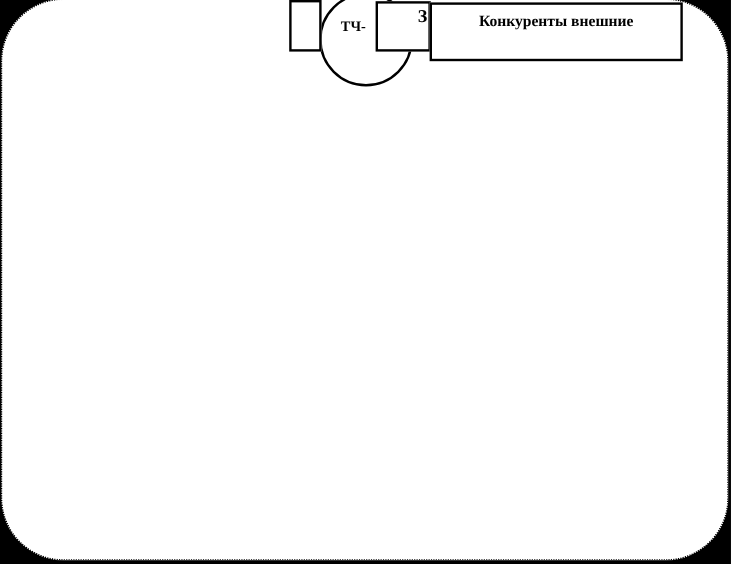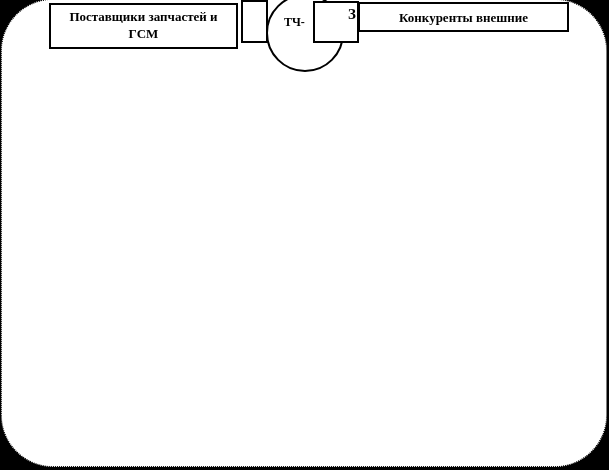--- a/index.html
+++ b/index.html
@@ -64,21 +64,21 @@
   }
   .z-box .lbl{
     position:absolute;
     right:1px; top:3px;
     font-weight:bold;
     font-size:15px;
     line-height:16px;
   }
   .competitors-box{
     left:358px; top:2px;
-    width:211px; height:30px;
+    width:211px; height:49px;
     display:flex; align-items:flex-start; justify-content:center;
   }
   .competitors-box .lbl{
     margin-top:6px;
     text-align:center;
     font-weight:bold;
     font-size:13px;
     line-height:16px;
   }
 </style>
@@ -92,21 +92,18 @@
   <div class="node center-circle">
     <span class="lbl">ТЧ-</span>
   </div>
 
   <div class="node connector-box"></div>
 
   <div class="node z-box">
     <span class="lbl">З</span>
   </div>
 
-  <div class="node suppliers-box">
-    <span class="lbl">Поставщики запчастей и ГСМ</span>
-  </div>
 
   <div class="node competitors-box">
     <span class="lbl">Конкуренты внешние</span>
   </div>
 
 </div>
 
 </body></html>

